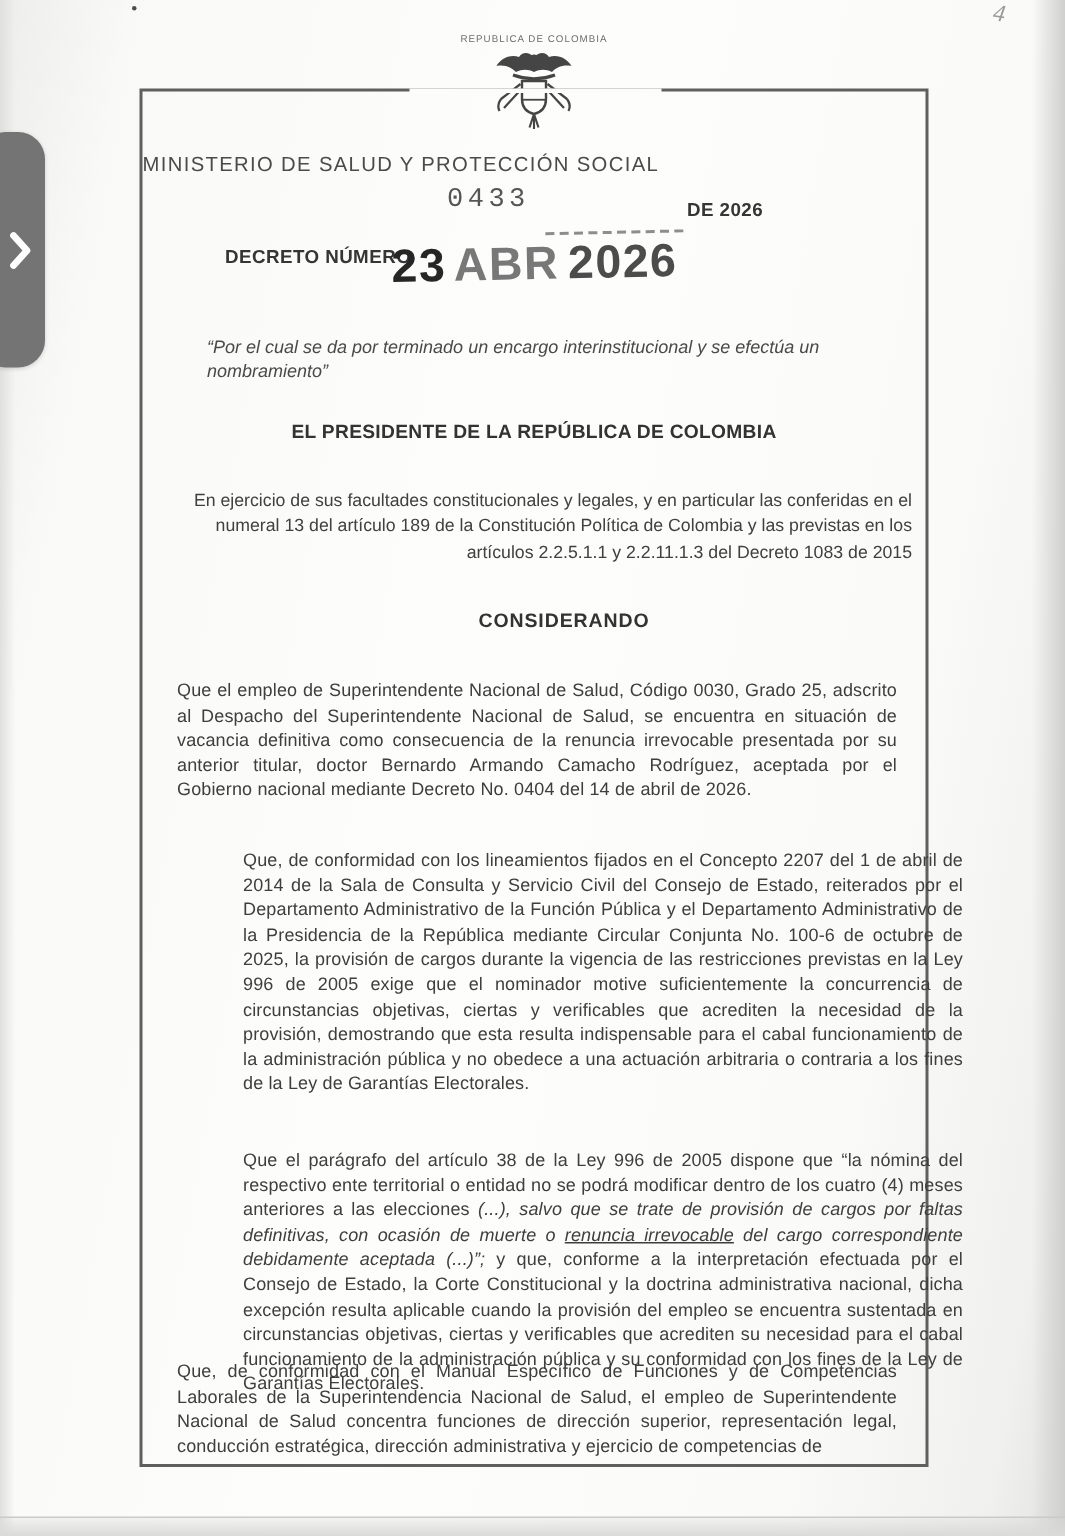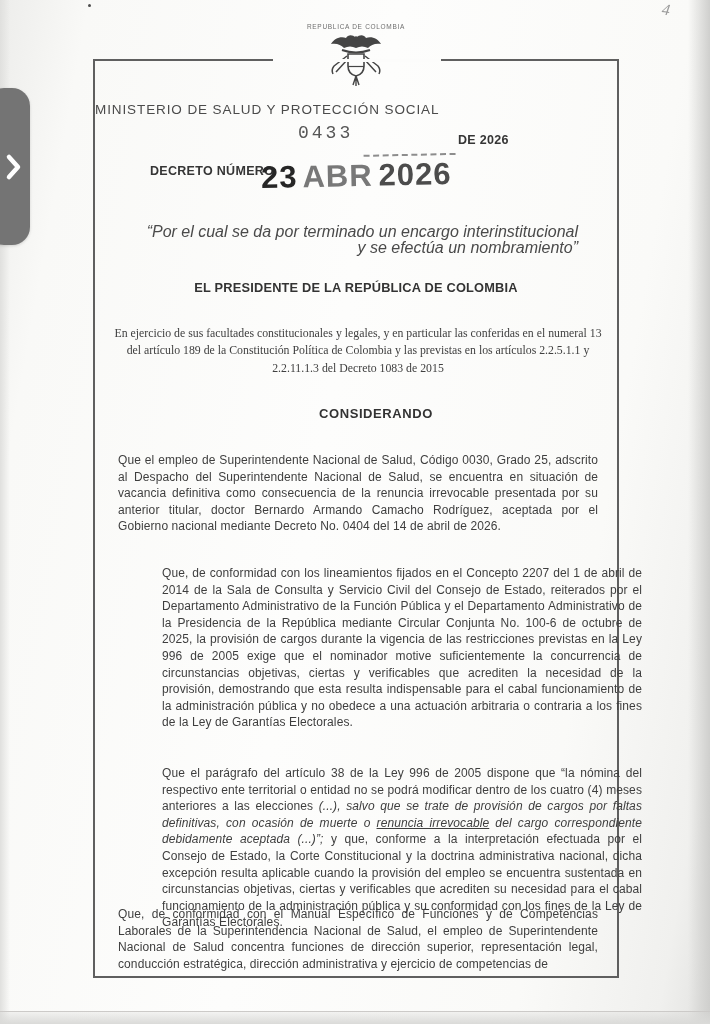--- a/index.html
+++ b/index.html
@@ -37,26 +37,26 @@
     letter-spacing:.3px;color:#353535;}
 
   .stamp{position:absolute;left:0;top:97px;width:100%;text-align:center;}
   .stamp-inner{position:relative;display:inline-block;transform:rotate(-1.2deg);
     font-weight:800;font-size:31px;letter-spacing:1px;white-space:nowrap;}
   .stamp-day{color:#262626;}
   .stamp-month{color:#787878;margin-left:5px;}
   .stamp-year{color:#4c4c4c;margin-left:6px;}
   .stamp-line{position:absolute;top:-3px;right:-4px;width:92px;border-top:2px dashed #8d8d8d;}
 
-  .subject{position:absolute;left:43px;top:163px;width:440px;text-align:right;
-    font-style:italic;font-size:16px;line-height:15.5px;color:#4a4a4a;}
+  .subject{position:absolute;left:43px;top:163px;width:440px;text-align:left;
+    font-style:italic;font-size:12px;line-height:15.5px;color:#4a4a4a;}
   .authority{position:absolute;left:0;top:219px;width:100%;text-align:center;
     font-weight:bold;font-size:12.8px;letter-spacing:.2px;color:#333;}
-  .preamble{position:absolute;left:13px;top:264px;width:500px;text-align:center;
-    font-size:11.8px;line-height:17.3px;color:#404040;font-family:Liberation Serif, serif;}
+  .preamble{position:absolute;left:13px;top:264px;width:500px;text-align:right;
+    font-size:11.8px;line-height:17.3px;color:#404040;}
   .considerando{position:absolute;left:0;top:345px;width:100%;text-align:center;
     font-weight:bold;font-size:13px;letter-spacing:.6px;color:#333;margin-left:20px;}
 
   .para{position:absolute;left:23px;width:480px;text-align:justify;
     font-size:12px;line-height:16.6px;letter-spacing:.1px;color:#3e3e3e;}
   .para-1{top:391px;} .para-2{top:504px;margin-left:44px;} .para-3{top:704px;margin-left:44px;} .para-4{top:845px;}
   .it{font-style:italic;} .ul{text-decoration:underline;}
 
   .nav-tab{position:absolute;left:-14px;top:88px;width:44px;height:157px;
     background:#747474;border-radius:18px;display:flex;align-items:center;

